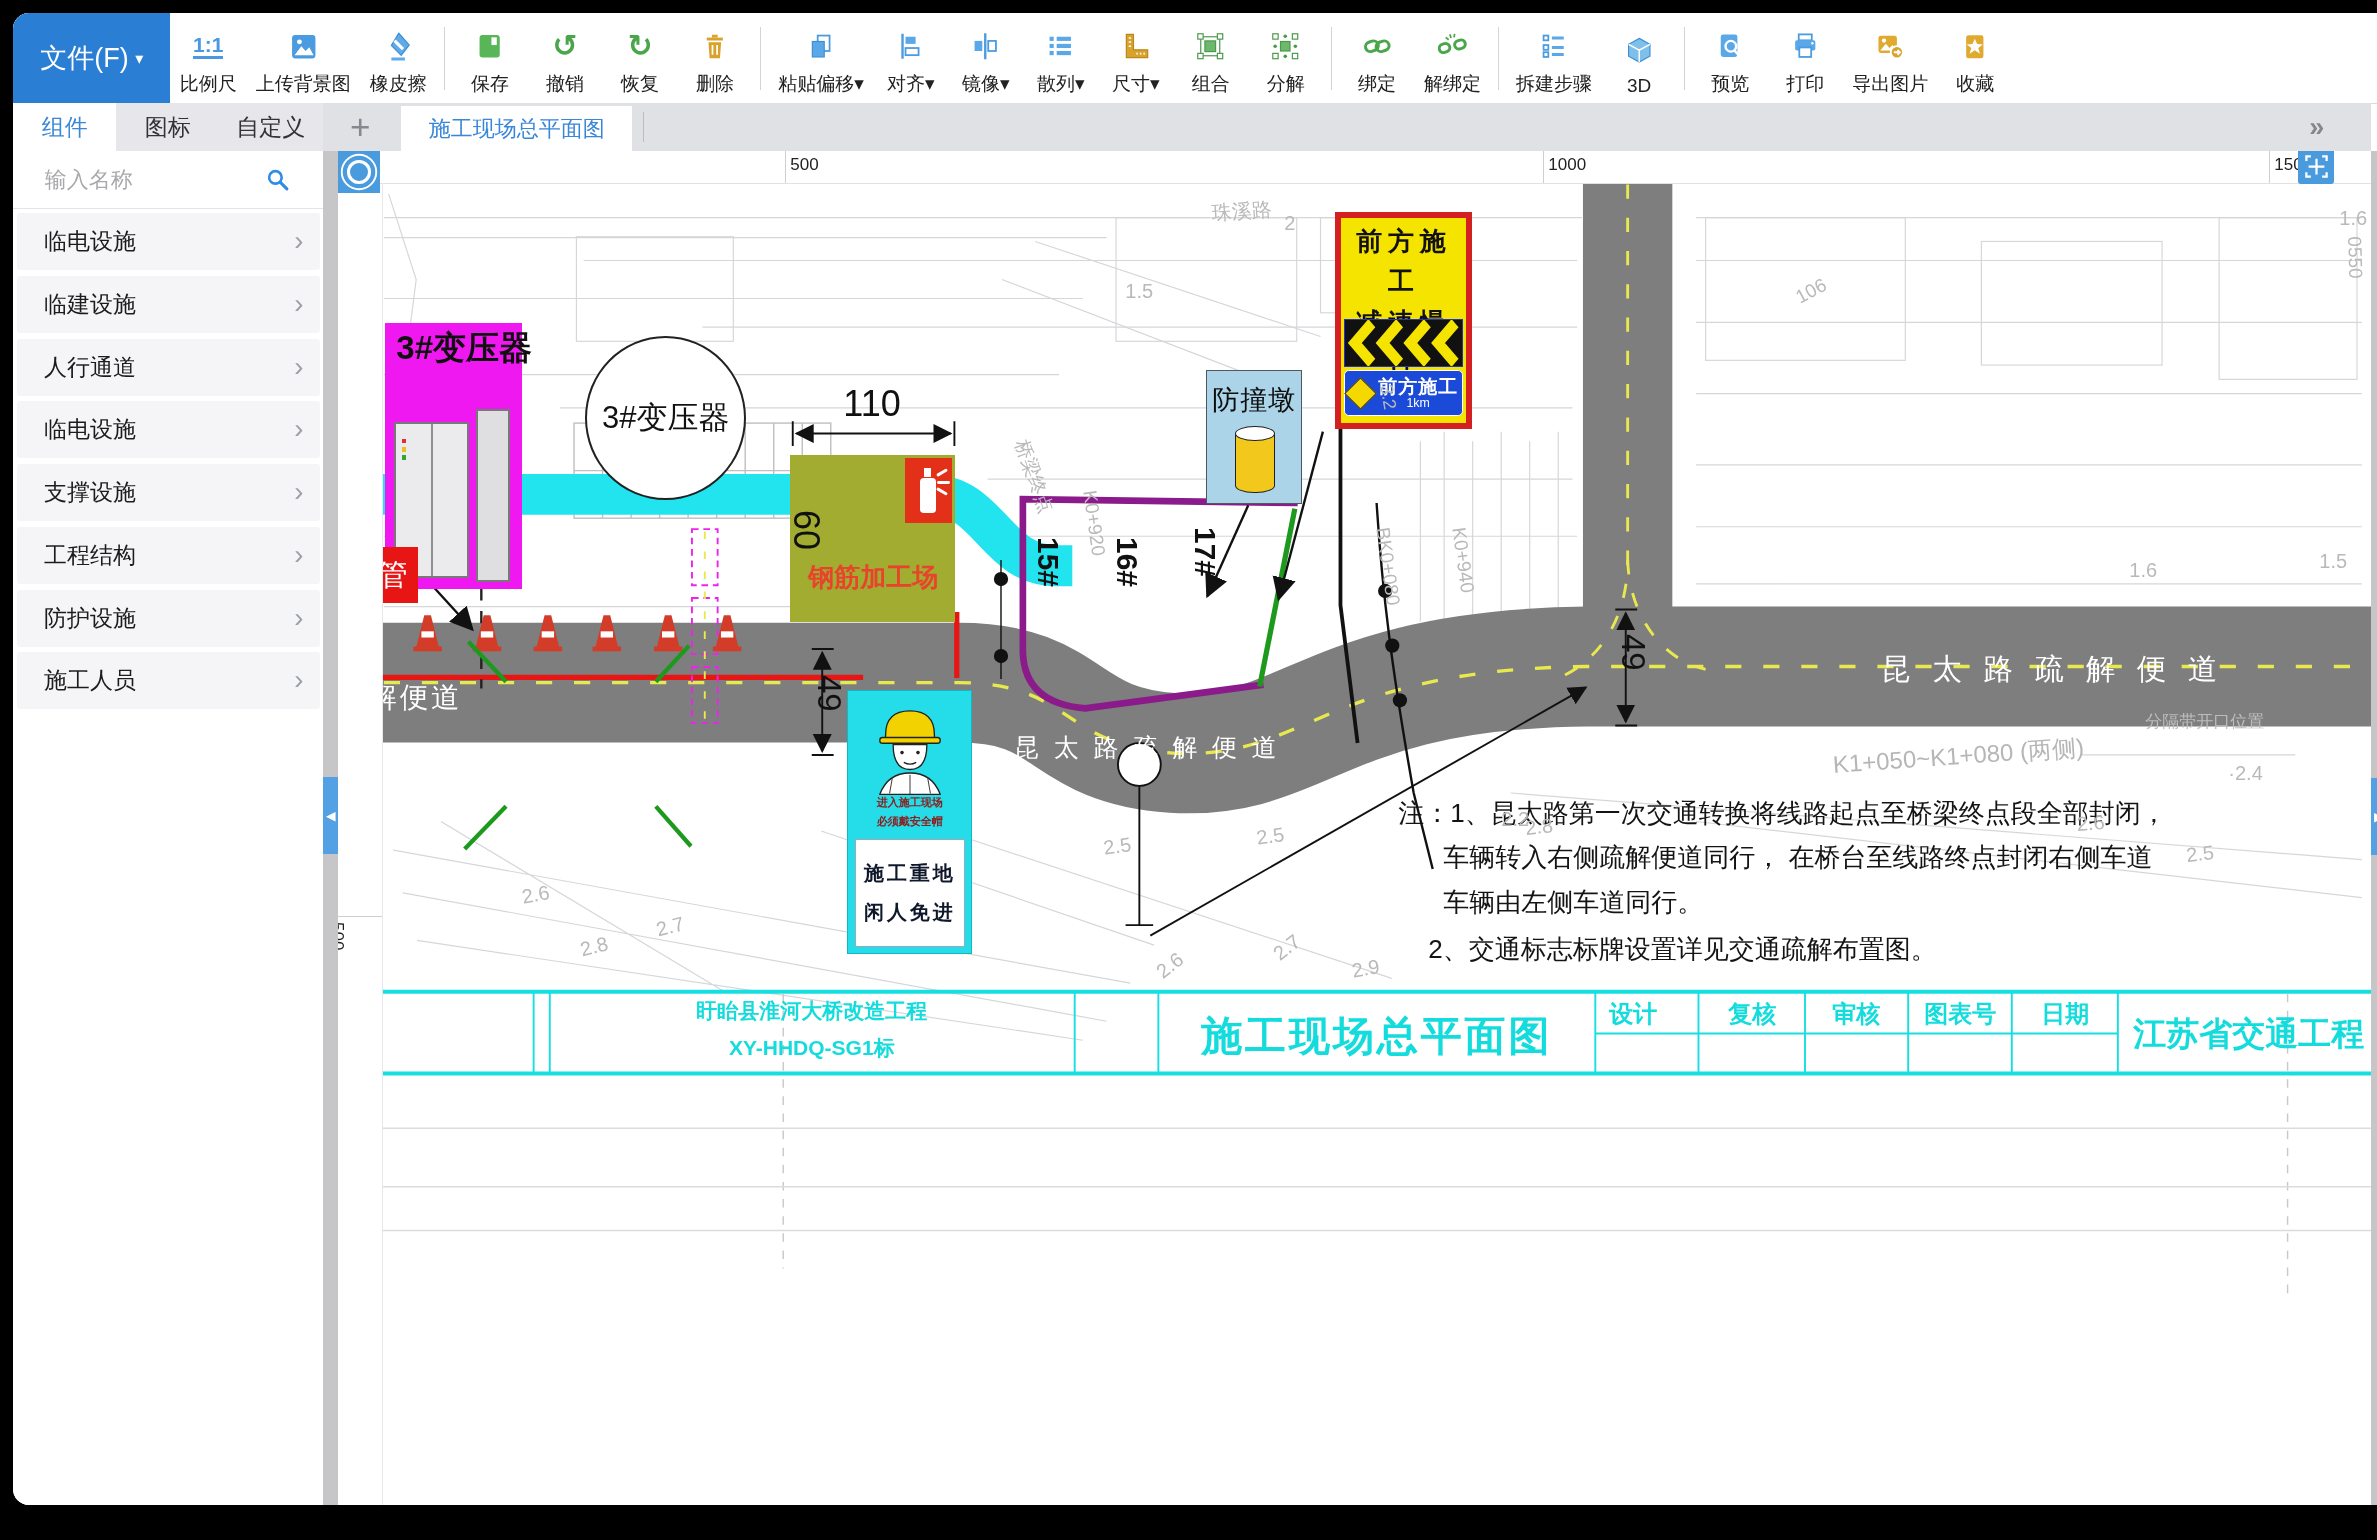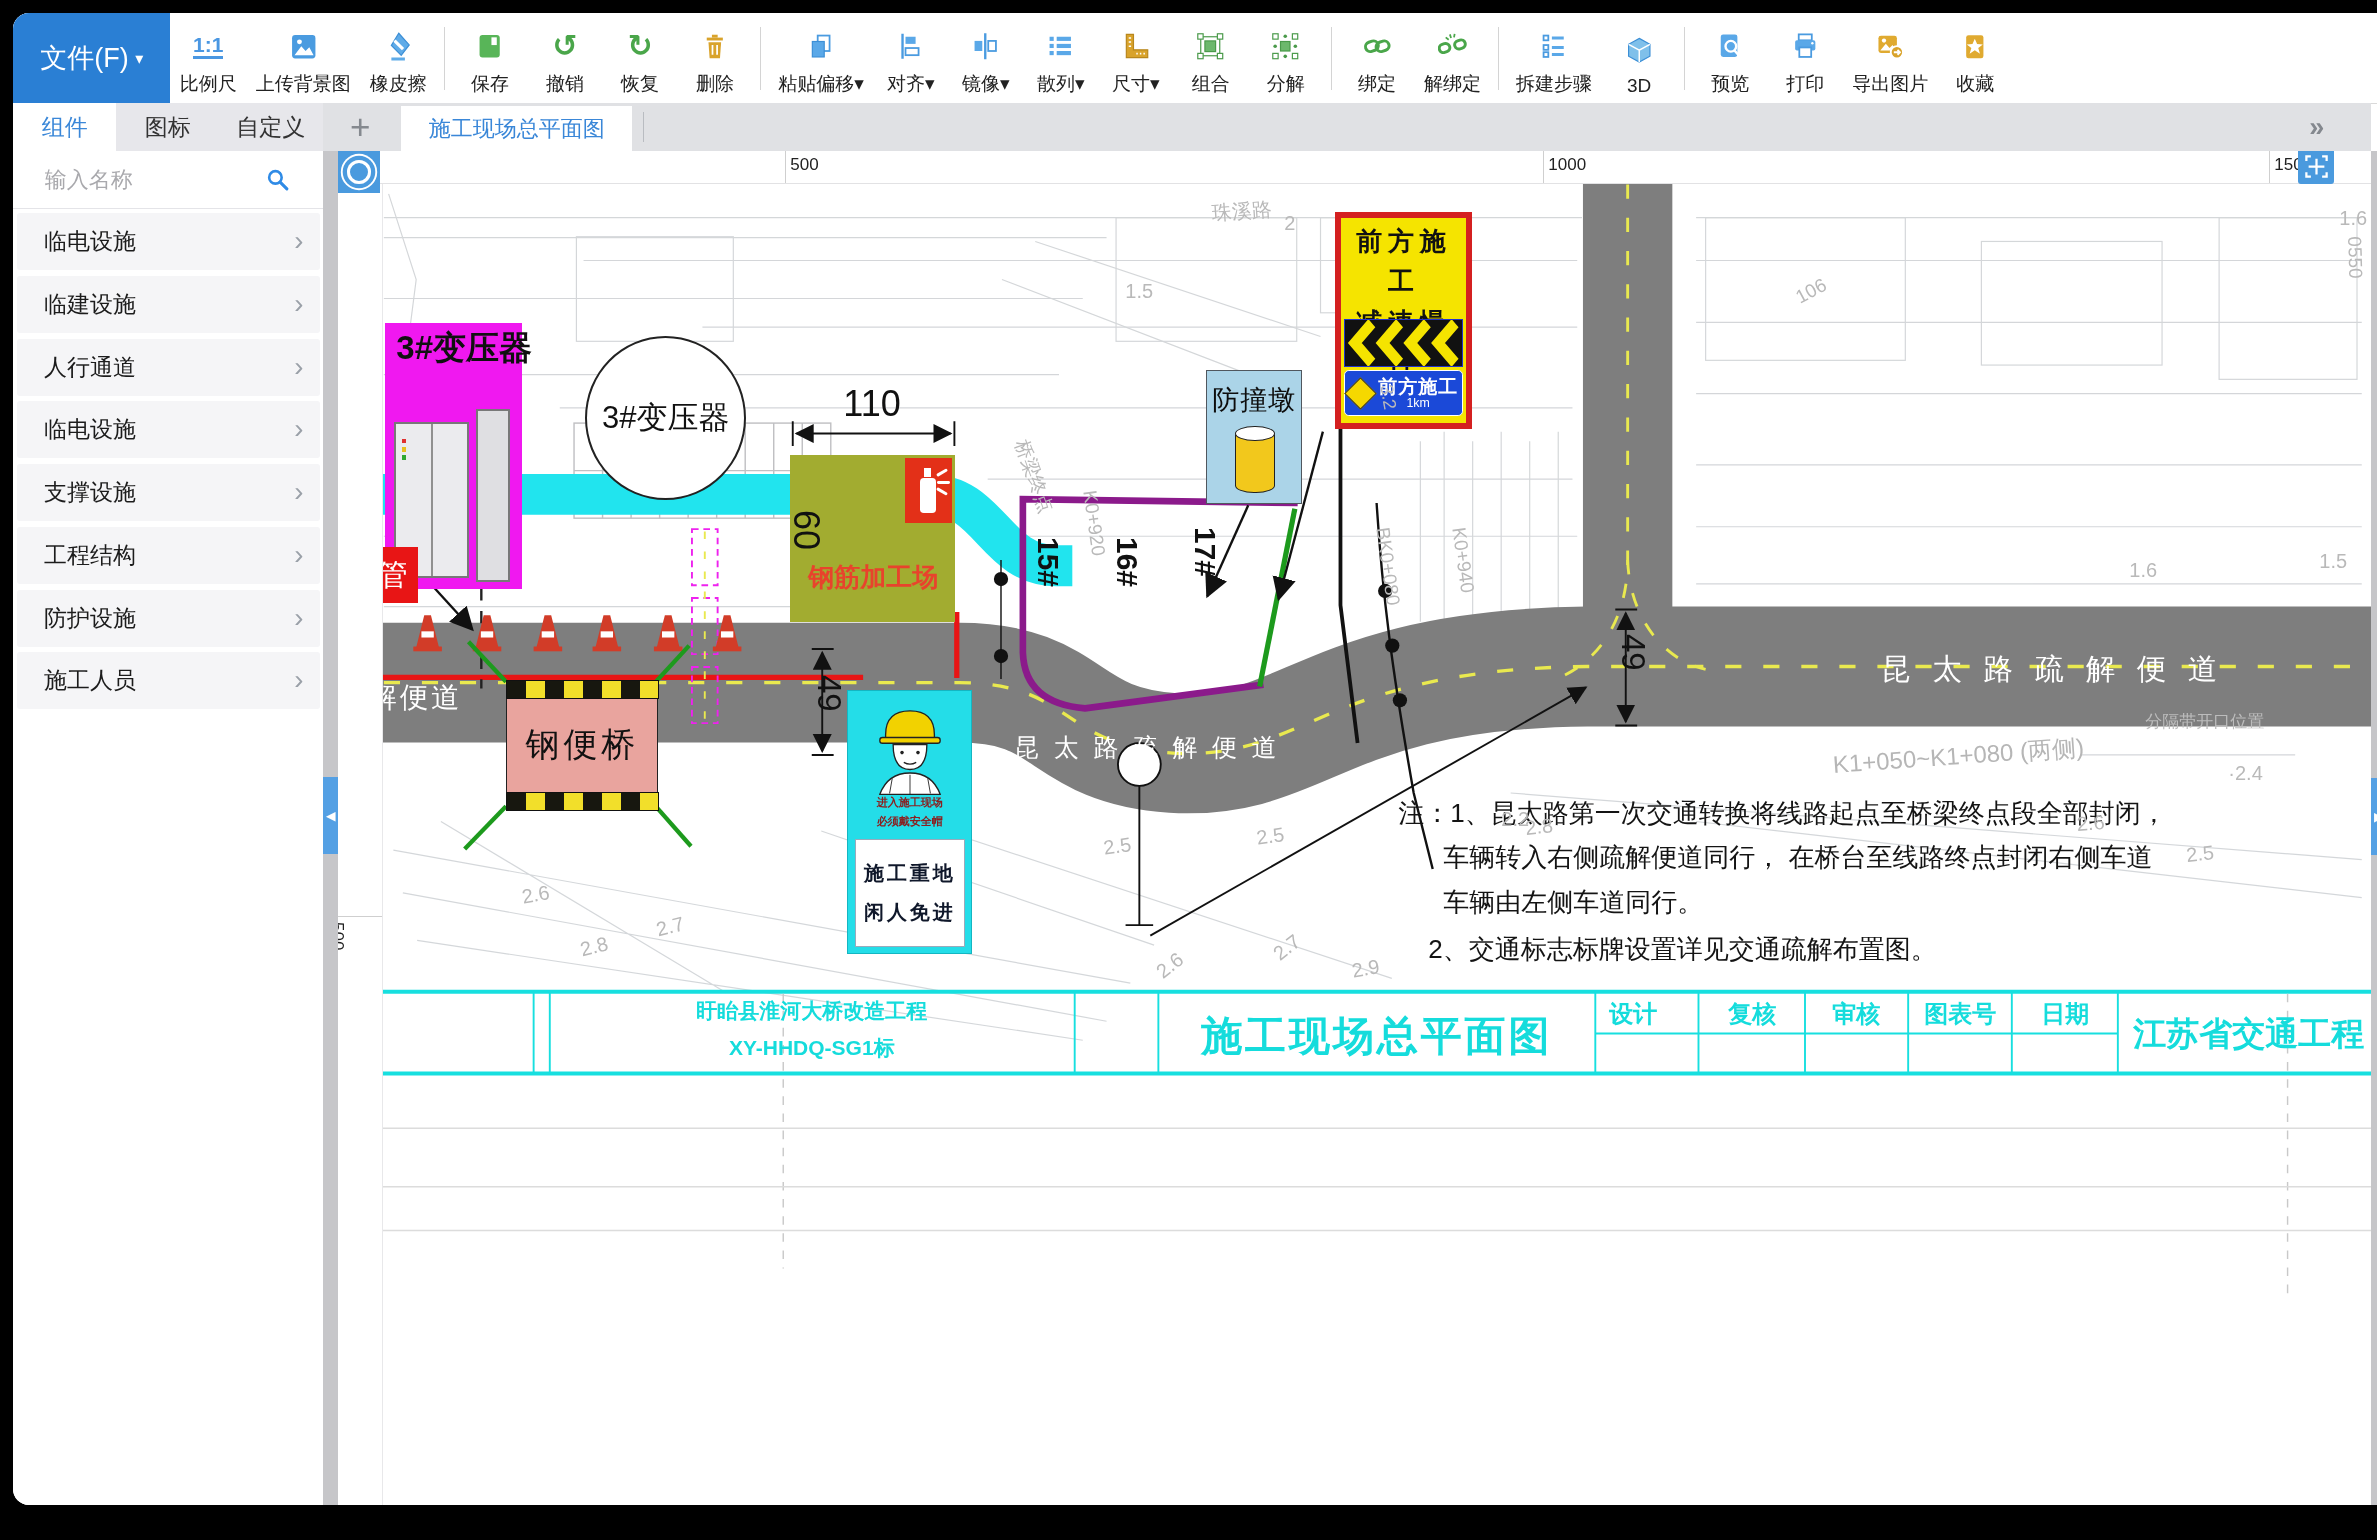--- a/index.html
+++ b/index.html
@@ -572,25 +572,20 @@
           <span class="b"></span>
             <span class="h"></span>
             <span class="s1"></span>
             <span class="s2"></span>
             <span class="s3"></span>
         </div>
       </div>
       <div class="pipe-box">
         <span>管</span>
       </div>
-      <div class="bridge-box">
-        <div class="stripe st-t"></div>
-        <span class="bridge-label">钢便桥</span>
-        <div class="stripe st-b"></div>
-      </div>
       <div class="bumper-box">
         <div class="bumper-label">防撞墩</div>
         <div class="cyl">
           <div class="cyl-body"></div>
             <div class="cyl-top"></div>
         </div>
       </div>
       <div class="warning-sign">
         <div class="ws-top">
           <div>前方施工</div>

